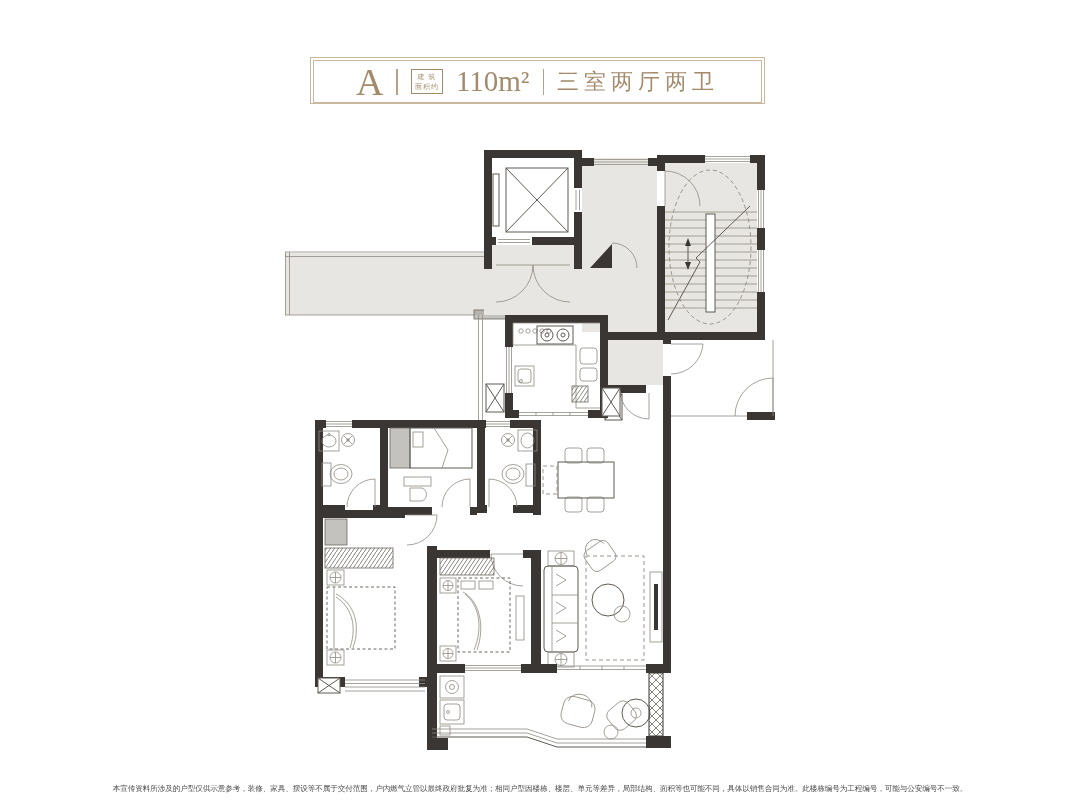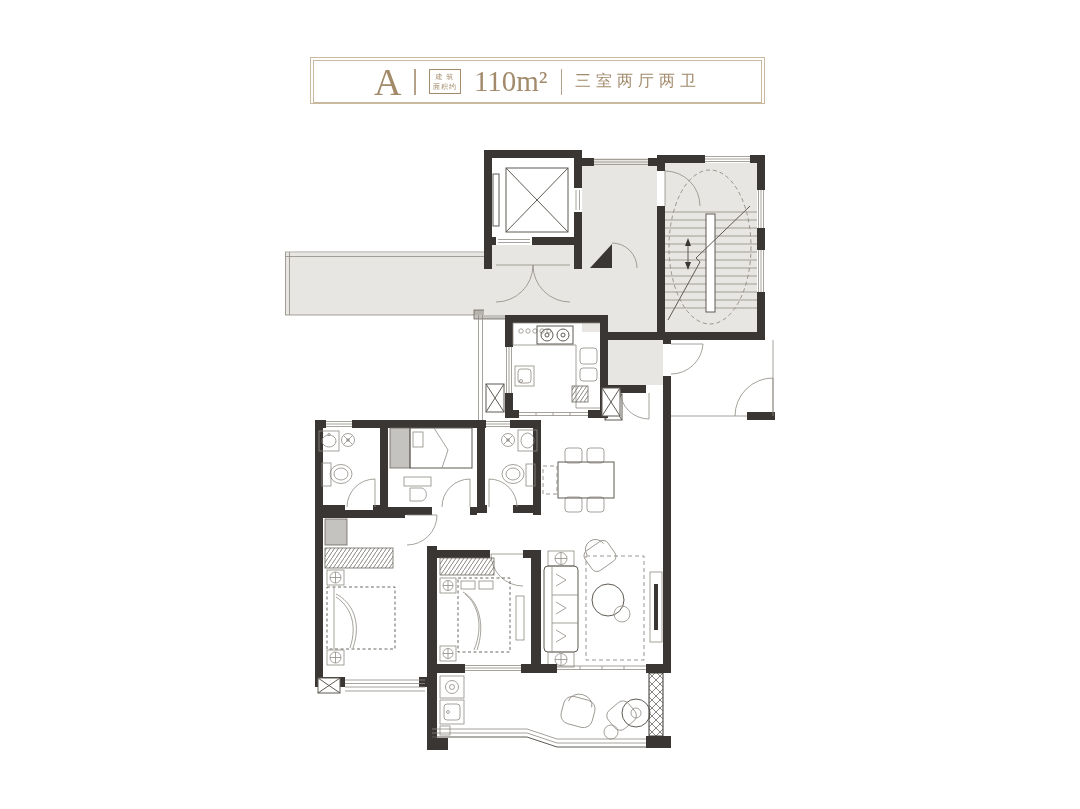--- a/index.html
+++ b/index.html
@@ -14,21 +14,21 @@
           border:1px solid var(--accent-light);padding:2px;box-sizing:border-box;}
   .banner-inner{border:1px solid var(--accent-light);height:100%;display:flex;
           align-items:center;justify-content:center;gap:13px;color:var(--accent);}
   .type-a{font-family:"Liberation Serif","DejaVu Serif",serif;font-size:38px;line-height:1;}
   .vbar{width:1.5px;height:26px;background:var(--accent);opacity:.8;}
   .area-box{border:1px solid var(--accent);font-size:7px;line-height:1.4;padding:2px 3px;
           text-align:center;letter-spacing:1px;}
   .area-box div{white-space:nowrap;}
   .area-val{font-family:"Liberation Serif","DejaVu Serif",serif;font-weight:normal;
           font-size:29px;line-height:1;}
-  .rooms{font-size:16px;letter-spacing:5px;white-space:nowrap;}
+  .rooms{font-size:22px;letter-spacing:5px;white-space:nowrap;}
   
   .plan{position:absolute;left:270px;top:140px;width:515px;height:625px;}
   .w{fill:var(--wall);}
   .g{fill:var(--grayfill);}
   .wh{fill:#ffffff;}
   .s{stroke:var(--stroke);fill:none;stroke-width:1;}
   .t{stroke:var(--thin);fill:none;stroke-width:.8;}
   .d{stroke:var(--thin);fill:none;stroke-width:.9;stroke-dasharray:4 3;}
   .df{stroke:var(--stroke);fill:none;stroke-width:.9;stroke-dasharray:3 2.5;}
   .darkfill{fill:var(--wall);}
@@ -417,13 +417,14 @@
       </g>
     </g>
 
     <g>
       <path class="t" d="M773,340 V416 M671,416 H747"></path>
       <rect class="w" x="747" y="412" width="28" height="8"></rect>
       <path class="t" d="M773,378 V416 M735,416 A38,38 0 0 1 773,378"></path>
     </g>
   </svg>
 
+  <div class="disclaimer">本宣传资料所涉及的户型仅供示意参考，装修、家具、摆设等不属于交付范围，户内燃气立管以最终政府批复为准；相同户型因楼栋、楼层、单元等差异，局部结构、面积等也可能不同，具体以销售合同为准。此楼栋编号为工程编号，可能与公安编号不一致。</div>
 </div>
 
 </body></html>

